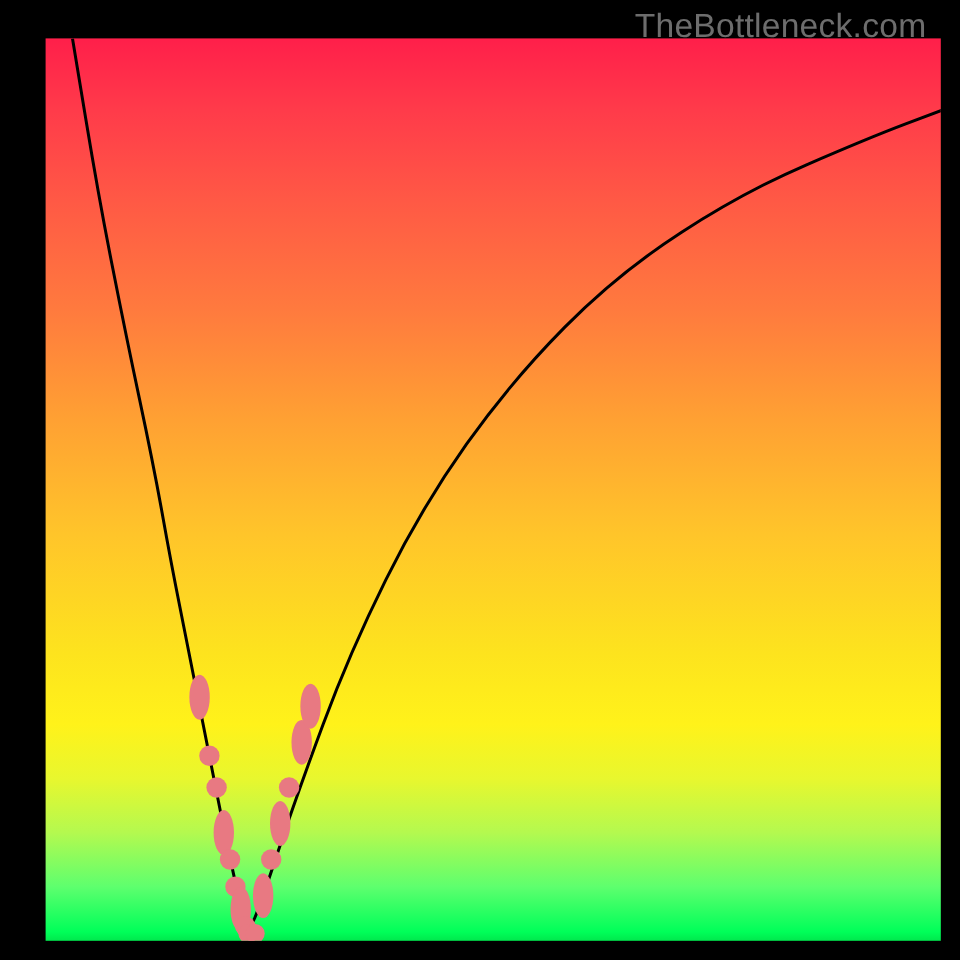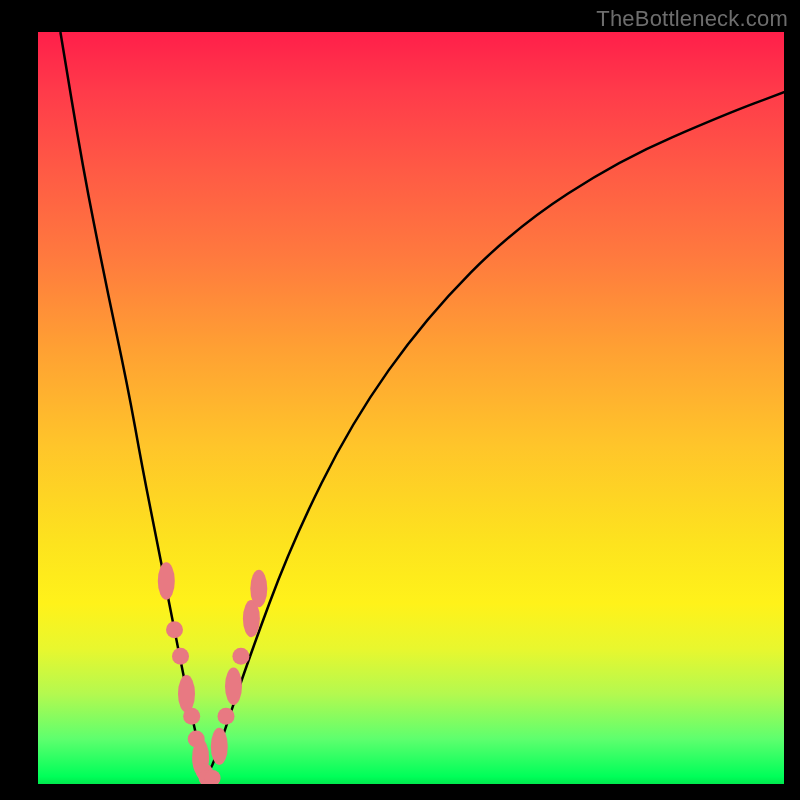--- a/index.html
+++ b/index.html
@@ -47,23 +47,23 @@
     position: absolute;
     left: 0;
     top: 0;
     width: 746px;
     height: 752px;
     pointer-events: none;
   }
   .watermark {
     position: absolute;
     top: 6px;
-    right: 12px;
+    right: 28px;
     color: #6d6d6d;
-    font-size: 22px;
+    font-size: 28px;
     letter-spacing: 0.2px;
     font-weight: 500;
   }
   .dot {
     fill: #e87982;
   }
   .pill {
     fill: #e87982;
   }
   .stroke-line {

